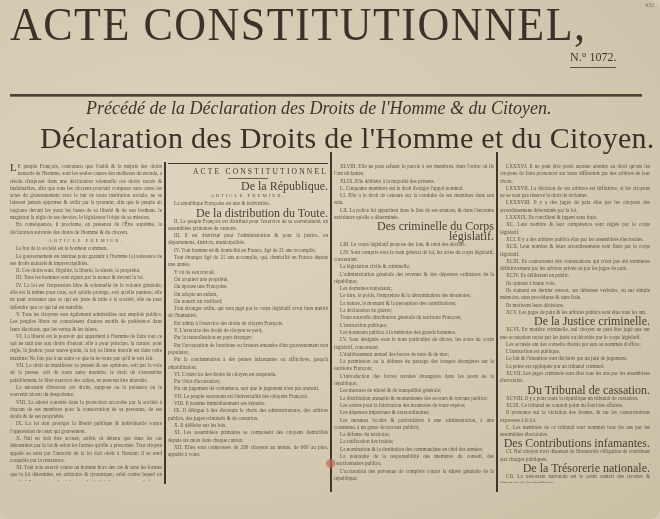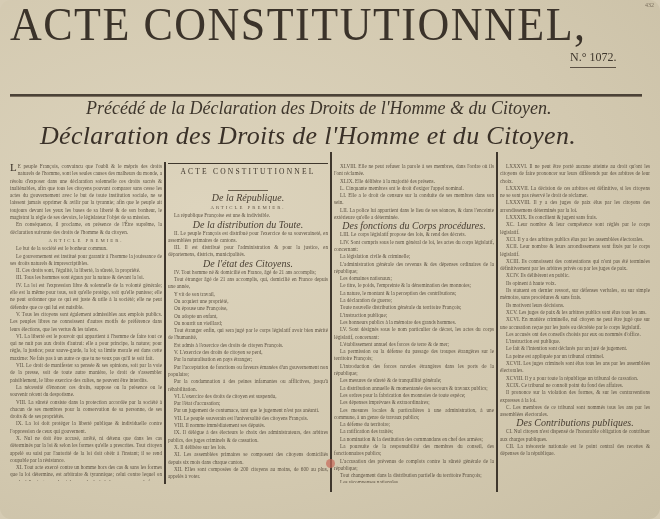--- a/index.html
+++ b/index.html
@@ -31,40 +31,40 @@
   .presented {
     position:absolute; left:10px; top:74px; width:640px;
     font-size:13px; color:#4a4034; white-space:nowrap; letter-spacing:0.1px;
   }
   .top-rule {
     position:absolute; left:10px; top:94px; width:632px; height:0;
     border-top:2px solid #4b4237; border-bottom:1px solid #7c705f;
   }
   .decl-title {
     position:absolute; left:40px; top:121px; width:600px;
-    font-style:italic; font-size:26px; color:#3a3128; white-space:nowrap;
+    font-size:30px; color:#3a3128; white-space:nowrap;
     letter-spacing:0.3px;
   }
   .col {
     position:absolute; top:163px;
     font-size:5.2px; line-height:7.3px; color:#5c5142;
     text-align:justify; overflow:hidden;
   }
   .col p { margin:0; text-indent:6px; }
-  .col .hd { text-align:center; font-style:italic; font-size:10px; line-height:10px; text-indent:0; color:#4a4034; }
+  .col .hd { text-align:right; font-size:12px; line-height:10px; text-indent:0; color:#4a4034; }
   .col .art { text-align:center; letter-spacing:2px; font-size:4.8px; text-indent:0; margin:1px 0; }
   .c1 { left:10px; width:152px; height:318px; }
   .c2 { left:168px; width:160px; height:320px; }
   .c3 { left:334px; width:160px; height:320px; }
   .c4 { left:500px; width:150px; height:320px; }
   .drop { font-size:11px; line-height:8px; float:left; margin-right:1px; color:#3a3128; }
   .vline { position:absolute; width:1.5px; background:#3f372d; }
   .acte-head {
-    text-align:center; font-size:7.5px; letter-spacing:2.2px; color:#3e362c;
-    border-top:1.5px solid #3f372d; padding-top:3px; margin-bottom:14px; line-height:9px;
+    text-align:right; font-size:7.5px; letter-spacing:2.2px; color:#3e362c;
+    border-top:1.5px solid #3f372d; padding-top:3px; margin-bottom:2px; line-height:9px;
   }
   .small-rule { width:40px; margin:1px auto 2px; border-top:1px solid #6b604f; }
   .stain { position:absolute; left:326px; top:459px; width:9px; height:9px; border-radius:50%; background:#c76a5a; opacity:0.7; }
 </style>
 </head>
 <body>
 
 <div class="page">
   <div class="folio">432</div>
   <div class="main-title">ACTE CONSTITUTIONNEL,</div>
@@ -102,21 +102,20 @@
   <div class="col c2">
     <div class="acte-head">ACTE CONSTITUTIONNEL</div>
     <div id="c2-sections">
         <div class="small-rule"></div>
         <p class="hd">De la République.</p>
         <p class="art">ARTICLE PREMIER.</p>
         <p>La république Françoise est une &amp; indivisible.</p>
         <p class="hd">De la distribution du Toute.</p>
         <p>II. Le peuple François est distribué pour l'exercice de sa souveraineté, en assemblées primaires de cantons.</p>
         <p>III. Il est distribué pour l'administration &amp; pour la justice, en départemens, districts, municipalités.</p>
-        <p class="hd">De l'état des Citoyens.</p>
         <p>IV. Tout homme né &amp; domicilié en France, âgé de 21 ans accomplis;</p>
         <p>Tout étranger âgé de 21 ans accomplis, qui, domicilié en France depuis une année,</p>
         <p>Y vit de son travail,</p>
         <p>Ou acquiert une propriété,</p>
         <p>Ou épouse une Françoise,</p>
         <p>Ou adopte un enfant,</p>
         <p>Ou nourrit un vieillard;</p>
         <p>Tout étranger enfin, qui sera jugé par le corps législatif avoir bien mérité de l'humanité,</p>
         <p>Est admis à l'exercice des droits de citoyen François.</p>
         <p>V. L'exercice des droits de citoyen se perd,</p>
@@ -135,21 +134,21 @@
       </div>
   </div>
 
   <div class="col c3">
     <div id="c3-sections">
         <p>XLVIII. Elle ne peut refuser la parole à ses membres, dans l'ordre où ils l'ont réclamée.</p>
         <p>XLIX. Elle délibère à la majorité des présens.</p>
         <p>L. Cinquante membres ont le droit d'exiger l'appel nominal.</p>
         <p>LI. Elle a le droit de censure sur la conduite de ses membres dans son sein.</p>
         <p>LII. La police lui appartient dans le lieu de ses séances, &amp; dans l'enceinte extérieure qu'elle a déterminée.</p>
-        <p class="hd">Des fonctions du Corps procédures.</p>
+        <p class="hd">Des criminelle du Corps législatif.</p>
         <p>LIII. Le corps législatif propose des lois, &amp; rend des décrets.</p>
         <p>LIV. Sont compris sous le nom général de loi, les actes du corps législatif, concernant:</p>
         <p>La législation civile &amp; criminelle;</p>
         <p>L'administration générale des revenus &amp; des dépenses ordinaires de la république;</p>
         <p>Les domaines nationaux;</p>
         <p>Le titre, le poids, l'empreinte &amp; la dénomination des monnoies;</p>
         <p>La nature, le montant &amp; la perception des contributions;</p>
         <p>La déclaration de guerre;</p>
         <p>Toute nouvelle distribution générale du territoire François;</p>
         <p>L'instruction publique;</p>
@@ -181,30 +180,33 @@
         <p>LXXXIX. Ils concilient &amp; jugent sans frais.</p>
         <p>XC. Leur nombre &amp; leur compétence sont réglés par le corps législatif.</p>
         <p>XCI. Il y a des arbitres publics élus par les assemblées électorales.</p>
         <p>XCII. Leur nombre &amp; leurs arrondissemens sont fixés par le corps législatif.</p>
         <p>XCIII. Ils connoissent des contestations qui n'ont pas été terminées définitivement par les arbitres privés ou par les juges de paix.</p>
         <p>XCIV. Ils délibèrent en public.</p>
         <p>Ils opinent à haute voix.</p>
         <p>Ils statuent en dernier ressort, sur défenses verbales, ou sur simple mémoire, sans procédures &amp; sans frais.</p>
         <p>Ils motivent leurs décisions.</p>
         <p>XCV. Les juges de paix &amp; les arbitres publics sont élus tous les ans.</p>
+        <p class="hd">De la Justice criminelle.</p>
         <p>XCVI. En matière criminelle, nul citoyen ne peut être jugé que sur une accusation reçue par les jurés ou décrétée par le corps législatif.</p>
         <p>Les accusés ont des conseils choisis par eux ou nommés d'office.</p>
         <p>L'instruction est publique.</p>
         <p>Le fait &amp; l'intention sont déclarés par un juré de jugement.</p>
         <p>La peine est appliquée par un tribunal criminel.</p>
         <p>XCVII. Les juges criminels sont élus tous les ans par les assemblées électorales.</p>
+        <p class="hd">Du Tribunal de cassation.</p>
         <p>XCVIII. Il y a pour toute la république un tribunal de cassation.</p>
         <p>XCIX. Ce tribunal ne connoît point du fond des affaires.</p>
         <p>Il prononce sur la violation des formes, &amp; sur les contraventions expresses à la loi.</p>
         <p>C. Les membres de ce tribunal sont nommés tous les ans par les assemblées électorales.</p>
-        <p class="hd">Des Contributions publiques.</p>
+        <p class="hd">Des Contributions infamantes.</p>
         <p>CI. Nul citoyen n'est dispensé de l'honorable obligation de contribuer aux charges publiques.</p>
+        <p class="hd">De la Trésorerie nationale.</p>
         <p>CII. La trésorerie nationale est le point central des recettes &amp; dépenses de la république.</p>
       </div>
   </div>
 
   <div class="stain"></div>
 </div>
 
 </body></html>

